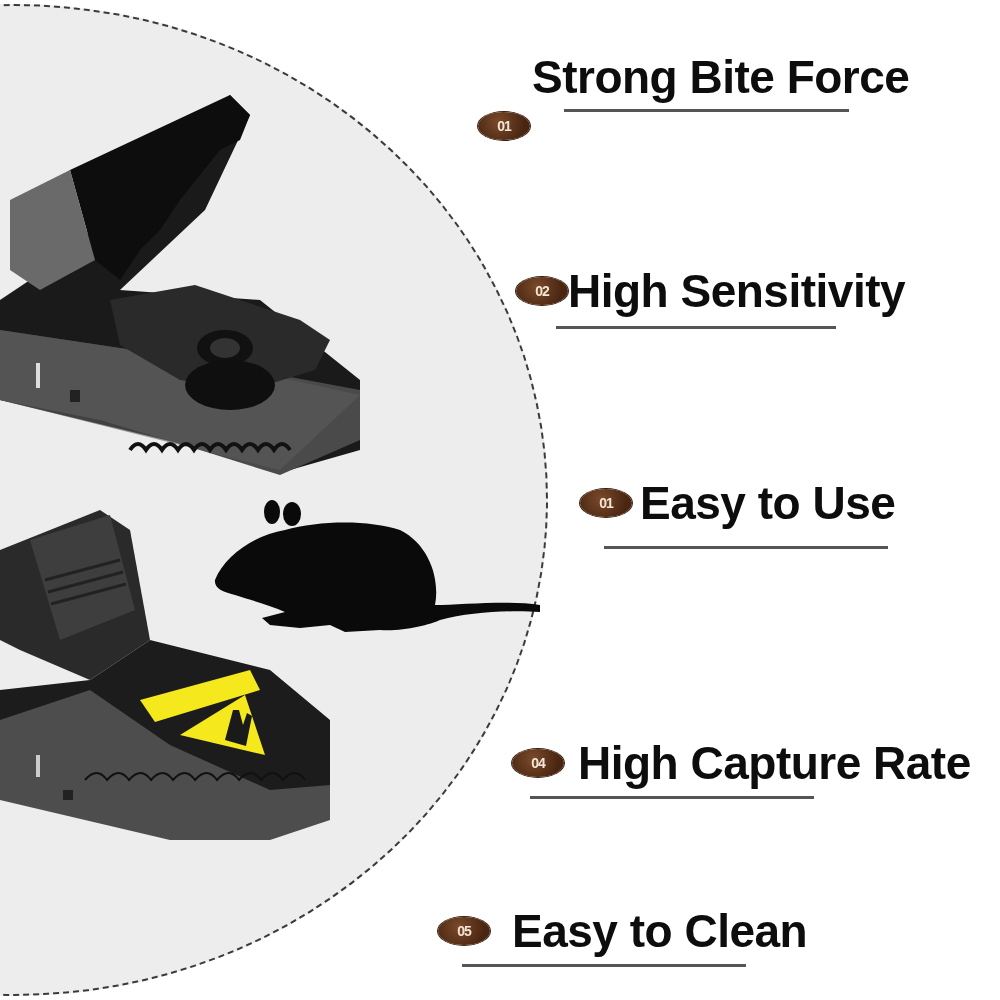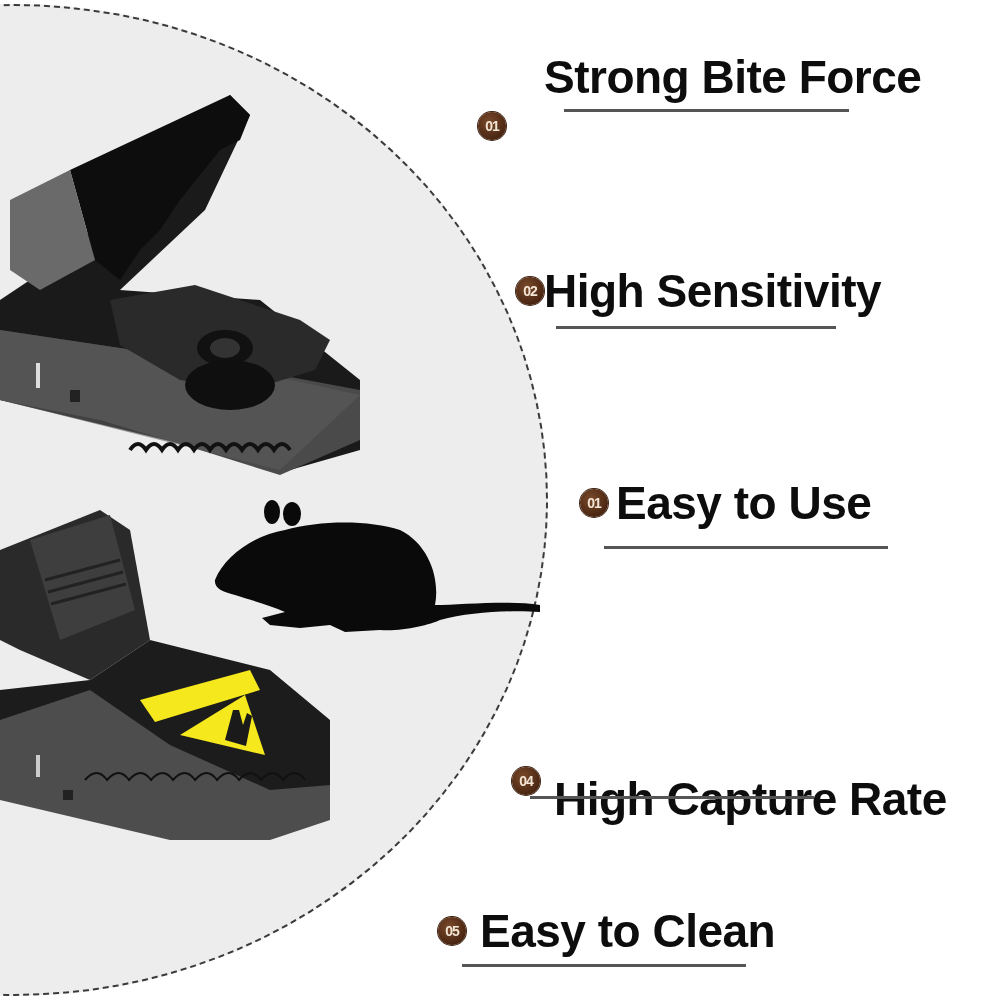--- a/index.html
+++ b/index.html
@@ -10,21 +10,21 @@
   }
   .oval {
     position: absolute; left: -520px; top: 4px;
     width: 1068px; height: 992px; border-radius: 50%;
     background: #ededed; border: 2px dashed #3a3a3a; box-sizing: border-box;
   }
   .illus { position: absolute; left: 0; top: 0; width: 1000px; height: 1000px; }
   .feature { position: absolute; }
   .feature .row { display: flex; align-items: center; }
   .badge {
-    width: 28px; height: 28px; border-radius: 50%;
+    width: 52px; height: 28px; border-radius: 50%;
     background: radial-gradient(circle at 40% 35%, #7a4a2a, #4a2612 70%);
     color: #f3e6d6; font-family: "Liberation Sans Narrow", "Liberation Sans", sans-serif;
     font-size: 14px; font-weight: bold; display: flex; align-items: center; justify-content: center;
     letter-spacing: -1px; flex-shrink: 0; box-shadow: 0 0 0 1px #3a1e0e;
   }
   .title {
     font-weight: bold; color: #0d0d0d; font-size: 46px; letter-spacing: -0.5px;
     white-space: nowrap; line-height: 1;
   }
   .rule { position: absolute; height: 3px; background: #555; }
@@ -70,21 +70,21 @@
     <path d="M225,740 l8,-30 l6,0 l4,15 l4,-12 l5,3 l-6,30 z" fill="#1a1a1a"></path>
     <path d="M85,780 q12,-14 22,0 q12,-14 22,0 q12,-14 22,0 q12,-14 22,0 q12,-14 22,0 q12,-14 22,0 q12,-14 22,0 q12,-14 22,0 q12,-14 22,0 q12,-14 22,0" stroke="#111" stroke-width="2" fill="none"></path>
     <rect x="36" y="755" width="4" height="22" fill="#ccc"></rect>
     <rect x="63" y="790" width="10" height="10" fill="#222"></rect>
   </g>
 </svg>
 
 <div class="feature" style="left:476px; top:40px;">
   <div style="position:relative; width:470px; height:110px;">
     <div class="badge" style="position:absolute; left:2px; top:72px;">01</div>
-    <div class="title" style="position:absolute; left:68px; top:14px;">Strong Bite Force</div>
+    <div class="title" style="position:absolute; left:56px; top:14px;">Strong Bite Force</div>
     <div class="rule" style="left:88px; top:69px; width:285px;"></div>
   </div>
 </div>
 
 <div class="feature" style="left:516px; top:268px;">
   <div class="row">
     <div class="badge">02</div>
     <div class="title" style="">High Sensitivity</div>
   </div>
   <div class="rule" style="left:40px; top:58px; width:280px;"></div>
@@ -94,24 +94,24 @@
   <div class="row">
     <div class="badge">01</div>
     <div class="title" style="margin-left:8px;">Easy to Use</div>
   </div>
   <div class="rule" style="left:24px; top:66px; width:284px;"></div>
 </div>
 
 <div class="feature" style="left:512px; top:740px;">
   <div class="row">
     <div class="badge">04</div>
-    <div class="title" style="margin-left:14px;margin-top:36px;">High Capture Rate</div>
+    <div class="title" style="margin-left:14px;">High Capture Rate</div>
   </div>
   <div class="rule" style="left:18px; top:56px; width:284px;"></div>
 </div>
 
 <div class="feature" style="left:438px; top:908px;">
   <div class="row">
     <div class="badge">05</div>
-    <div class="title" style="margin-left:14px;">Easy to Clean</div>
+    <div class="title" style="margin-left:22px;">Easy to Clean</div>
   </div>
   <div class="rule" style="left:24px; top:56px; width:284px;"></div>
 </div>
 
 </body></html>

